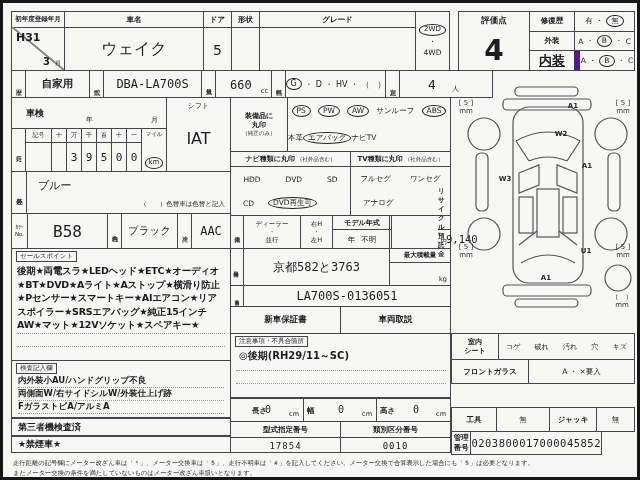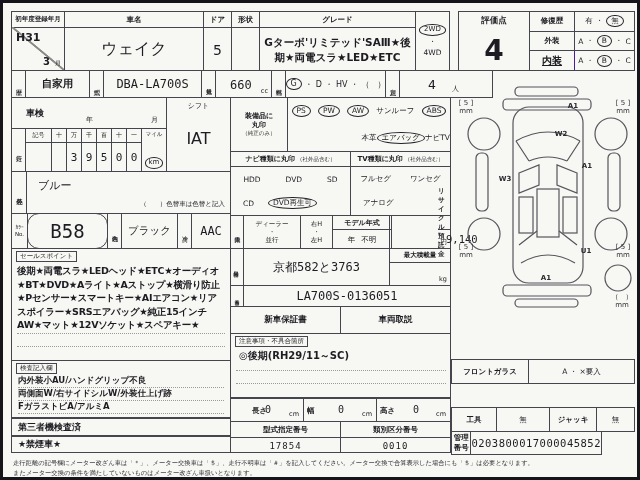--- a/index.html
+++ b/index.html
@@ -40,21 +40,20 @@
     <div class="c" style="height:43px;font-size:14px;">5</div>
   </div>
 
   <div class="b" style="left:228px;top:8px;width:29px;height:60px;">
     <div class="hd" style="height:15px;">形状</div>
     <div class="c" style="height:43px;"></div>
   </div>
 
   <div class="b" style="left:256px;top:8px;width:157px;height:60px;">
     <div class="hd" style="height:15px;">グレード</div>
-    <div class="c" style="height:43px;font-size:10.5px;font-weight:bold;padding:0 3px;line-height:1.35;">Gターボ'リミテッド'SAⅢ★後期★両電スラ★LED★ETC</div>
   </div>
 
   <div class="b" style="left:412px;top:8px;width:35px;height:60px;">
     <div class="c" style="height:58px;flex-direction:column;font-size:7.5px;line-height:1.5;">
       <span class="circ" style="font-size:7px;">2WD</span>
       <span>・</span>
       <span>4WD</span>
     </div>
   </div>
 
@@ -139,21 +138,21 @@
       <span style="font-size:5.5px;">（純正のみ）</span>
     </div>
     <div style="flex:1;display:flex;flex-direction:column;font-size:7.5px;">
       <div class="c" style="flex:1;justify-content:space-around;">
         <span class="circ">PS</span>
         <span class="circ">PW</span>
         <span class="circ">AW</span>
         <span>サンルーフ</span>
         <span class="circ">ABS</span>
       </div>
-      <div class="c" style="flex:1;justify-content:flex-end;">
+      <div class="c" style="flex:1;justify-content:flex-start;">
         <span>本革</span>
         <span class="circ">エアバッグ</span>
         <span>ナビ</span>
         <span>TV</span>
       </div>
     </div>
   </div>
 
   <div class="b" style="left:227px;top:148px;width:121px;height:65px;">
     <div class="c" style="height:14px;border-bottom:1px solid #45454d;gap:2px;">
@@ -185,21 +184,21 @@
     </div>
   </div>
 
   <div class="b" style="left:8px;top:168px;width:220px;height:43px;">
     <div class="v" style="position:absolute;left:0;top:0;width:14px;height:100%;font-size:6.5px;border-right:1px solid #45454d;">外装色</div>
     <span class="n" style="left:26px;top:6px;font-size:11px;">ブルー</span>
     <span class="n" style="right:5px;bottom:4px;font-size:6.5px;">（　　）色替車は色替と記入</span>
   </div>
 
   <div class="b c" style="left:8px;top:210px;width:17px;height:36px;font-size:5.5px;flex-direction:column;line-height:1.2;">ｶﾗｰNo.</div>
-  <div class="b c mono" style="left:24px;top:210px;width:81px;height:36px;font-size:19px;border-radius:12px;">B58</div>
+  <div class="b c mono" style="left:24px;top:210px;width:81px;height:36px;font-size:16px;">B58</div>
   <div class="b v" style="left:104px;top:210px;width:15px;height:36px;font-size:6px;">内装色</div>
   <div class="b c" style="left:118px;top:210px;width:57px;height:36px;font-size:10.5px;">ブラック</div>
   <div class="b v" style="left:174px;top:210px;width:15px;height:36px;font-size:6px;">冷房</div>
   <div class="b c mono" style="left:188px;top:210px;width:40px;height:36px;font-size:12px;">AAC</div>
 
   <div class="b v" style="left:227px;top:212px;width:14px;height:34px;font-size:6px;">輸入車</div>
   <div class="b c" style="left:240px;top:212px;width:58px;height:34px;flex-direction:column;font-size:6.5px;line-height:1.25;">
     <span>ディーラー</span>
     <span>・</span>
     <span>並行</span>
@@ -304,21 +303,21 @@
         <div class="c" style="width:44px;border-right:1px solid #45454d;font-size:7.5px;font-weight:bold;">外装</div>
         <div class="c" style="flex:1;gap:3px;font-size:7.5px;">
           <span>A</span>
           <span>・</span>
           <span class="circ">B</span>
           <span>・</span>
           <span>C</span>
         </div>
       </div>
       <div style="flex:1;display:flex;">
-        <div class="c" style="width:44px;border-right:1px solid #4c1d95;font-size:10px;font-weight:bold;text-decoration:underline;">内装</div>
+        <div class="c" style="width:44px;border-right:6px solid #4c1d95;font-size:13px;font-weight:bold;text-decoration:underline;">内装</div>
         <div class="c" style="flex:1;gap:3px;font-size:7.5px;">
           <span>A</span>
           <span>・</span>
           <span class="circ">B</span>
           <span>・</span>
           <span>C</span>
         </div>
       </div>
     </div>
   </div>
@@ -372,20 +371,33 @@
   </div>
   <div class="tread" style="left:608px;top:240px;width:24px;">
     <div>[ 5 ]</div>
     <div>mm</div>
   </div>
   <div class="tread" style="left:605px;top:290px;width:28px;">
     <div>（　）</div>
     <div>mm</div>
   </div>
 
+  <div class="b" style="left:448px;top:330px;width:184px;height:27px;display:flex;">
+    <div class="c" style="width:46px;flex-direction:column;border-right:1px solid #45454d;font-size:7px;font-weight:bold;line-height:1.25;">
+      <span>室内</span>
+      <span>シート</span>
+    </div>
+    <div class="c" style="flex:1;justify-content:space-around;font-size:7px;">
+      <span>コゲ</span>
+      <span>破れ</span>
+      <span>汚れ</span>
+      <span>穴</span>
+      <span>キズ</span>
+    </div>
+  </div>
 
   <div class="b" style="left:448px;top:356px;width:184px;height:25px;display:flex;">
     <div class="c" style="width:76px;border-right:1px solid #45454d;font-size:7.5px;font-weight:bold;">フロントガラス</div>
     <div class="c" style="flex:1;font-size:7.5px;">A ・ ×要入</div>
   </div>
 
 
   <div class="b" style="left:448px;top:404px;width:184px;height:25px;display:flex;">
     <div class="c" style="width:44px;border-right:1px solid #45454d;font-size:7.5px;font-weight:bold;">工具</div>
     <div class="c" style="width:52px;border-right:1px solid #45454d;font-size:7.5px;">無</div>

